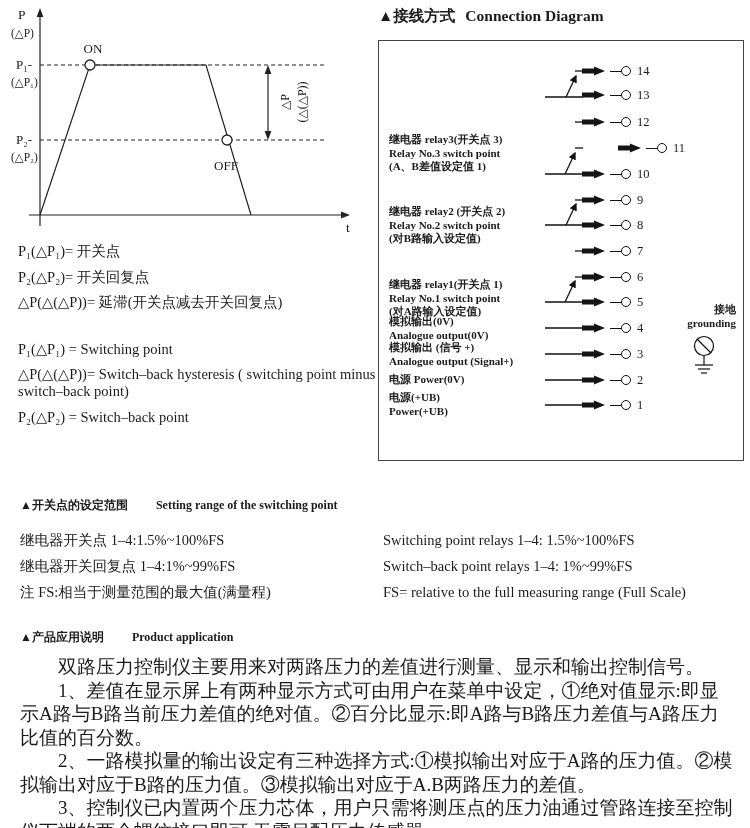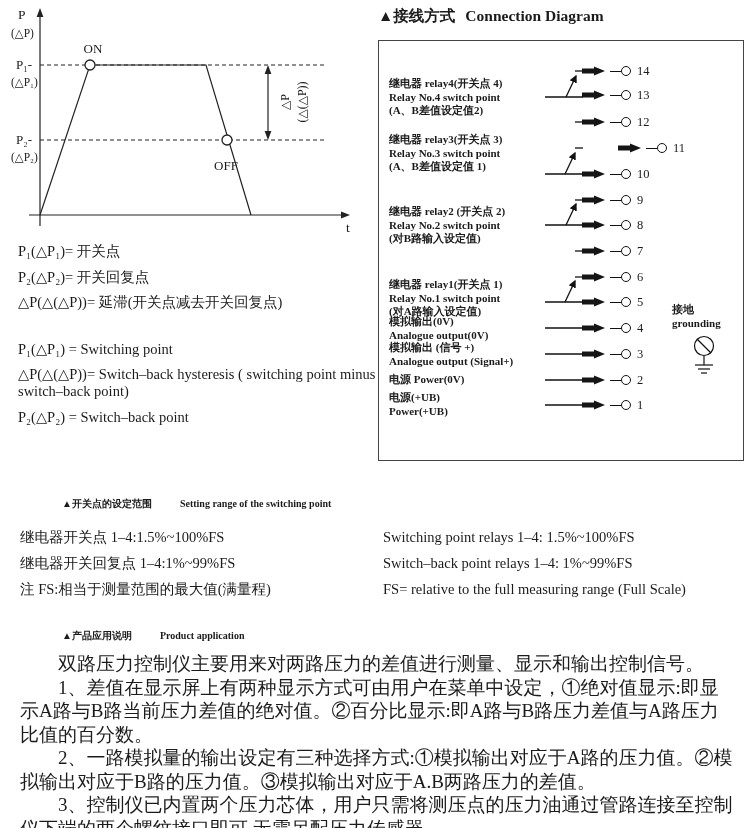--- a/index.html
+++ b/index.html
@@ -10,34 +10,34 @@
   
   .graph{position:absolute;left:10px;top:2px;}
   .graph text{font-family:"Liberation Serif","DejaVu Serif",serif;fill:#1b1b1b;}
 
   
   .diagram-title{position:absolute;left:378px;top:6px;font-size:15.5px;font-weight:700;white-space:nowrap;}
   .diagram-title .en{margin-left:10px;}
   .diagram-box{position:absolute;left:378px;top:40px;width:366px;height:421px;border:1.2px solid #444;background:#fff;}
   .wires{position:absolute;left:0;top:0;}
   .dlabel{position:absolute;left:10px;width:160px;font-size:11px;font-weight:700;line-height:13.5px;}
-  .glabel{position:absolute;left:293px;top:262px;width:64px;font-size:11px;font-weight:700;line-height:13.5px;text-align:left;}
+  .glabel{position:absolute;left:293px;top:262px;width:64px;font-size:11px;font-weight:700;line-height:13.5px;text-align:right;}
   .term-row{position:absolute;left:203px;height:12px;display:flex;align-items:center;}
   .plug{flex:none;}
   .tline{flex:none;width:11px;height:0;border-top:1.3px solid #111;}
   .tcircle{flex:none;width:10px;height:10px;border:1.3px solid #111;border-radius:50%;background:#fff;}
   .tnum{margin-left:6px;font-size:12.5px;line-height:12px;}
 
   
   .defs{position:absolute;left:18px;top:243px;width:382px;font-size:14.5px;}
   .def-line{margin-bottom:8.5px;line-height:17px;}
   .def-gap{height:21px;}
 
   
-  .sec-title{font-weight:700;font-size:10px;margin-left:42px;}
+  .sec-title{font-weight:700;font-size:12px;}
   .sec-title .en{margin-left:28px;}
   .setting{position:absolute;left:20px;top:497px;width:716px;}
   .set-grid{margin-top:13px;display:grid;grid-template-columns:363px 1fr;font-size:14.5px;line-height:26px;}
   .application{position:absolute;left:20px;top:629px;width:715px;}
   .application .sec-title{margin-bottom:9px;font-family:Liberation Serif, serif;}
   .application p{margin:0;font-size:19px;line-height:23.5px;text-indent:2em;}
 </style>
 </head>
 <body>
 
@@ -112,25 +112,20 @@
       <g stroke="#111" stroke-width="1.2" fill="none">
         <circle cx="325" cy="305" r="9.5"></circle>
         <line x1="318" y1="298" x2="332" y2="312"></line>
         <line x1="325" y1="315" x2="325" y2="324"></line>
         <line x1="316" y1="324" x2="334" y2="324"></line>
         <line x1="319" y1="328" x2="331" y2="328"></line>
         <line x1="322" y1="332" x2="328" y2="332"></line>
       </g>
     </svg>
 
-    <div class="dlabel" style="top:36px">
-      <div>继电器 relay4(开关点 4)</div>
-      <div>Relay No.4 switch point</div>
-      <div>(A、B差值设定值2)</div>
-    </div>
     <div class="dlabel" style="top:92px">
       <div>继电器 relay3(开关点 3)</div>
       <div>Relay No.3 switch point</div>
       <div>(A、B差值设定值 1)</div>
     </div>
     <div class="dlabel" style="top:164px">
       <div>继电器 relay2 (开关点 2)</div>
       <div>Relay No.2 switch point</div>
       <div>(对B路输入设定值)</div>
     </div>

